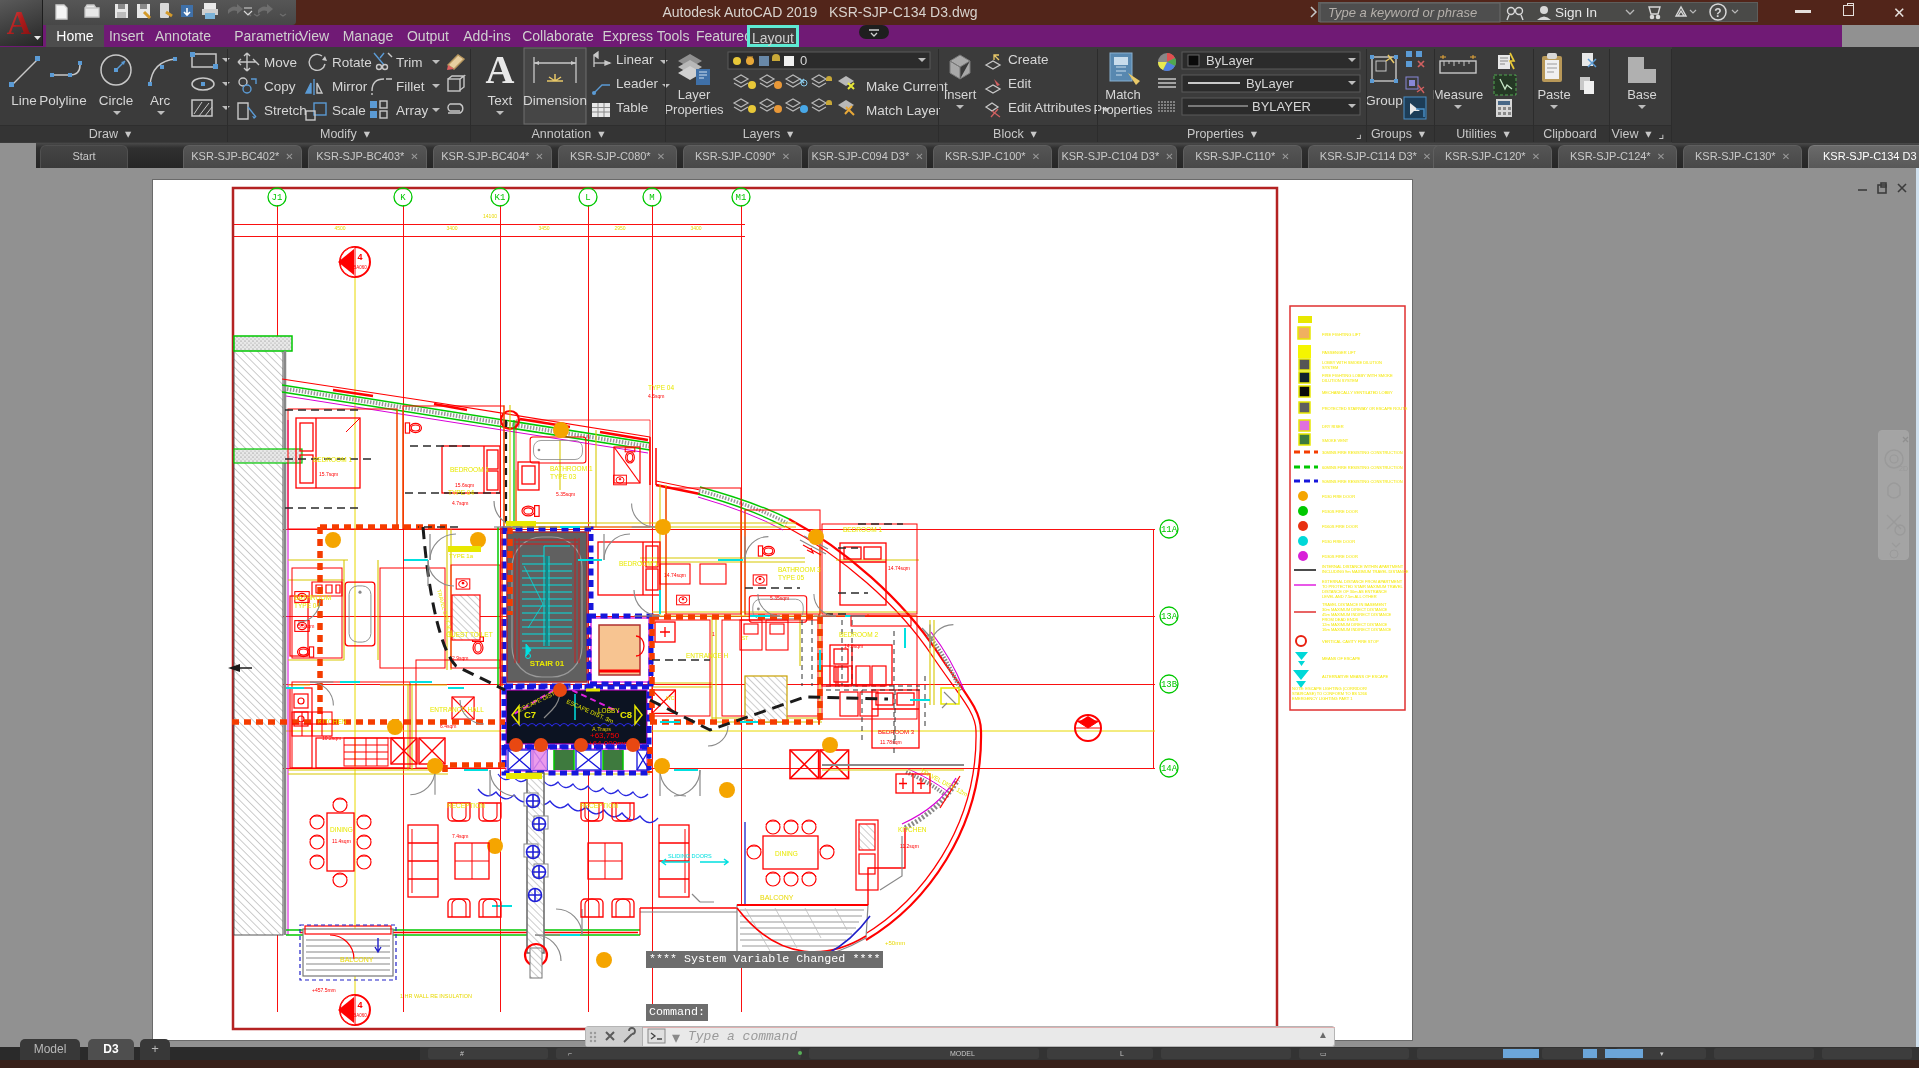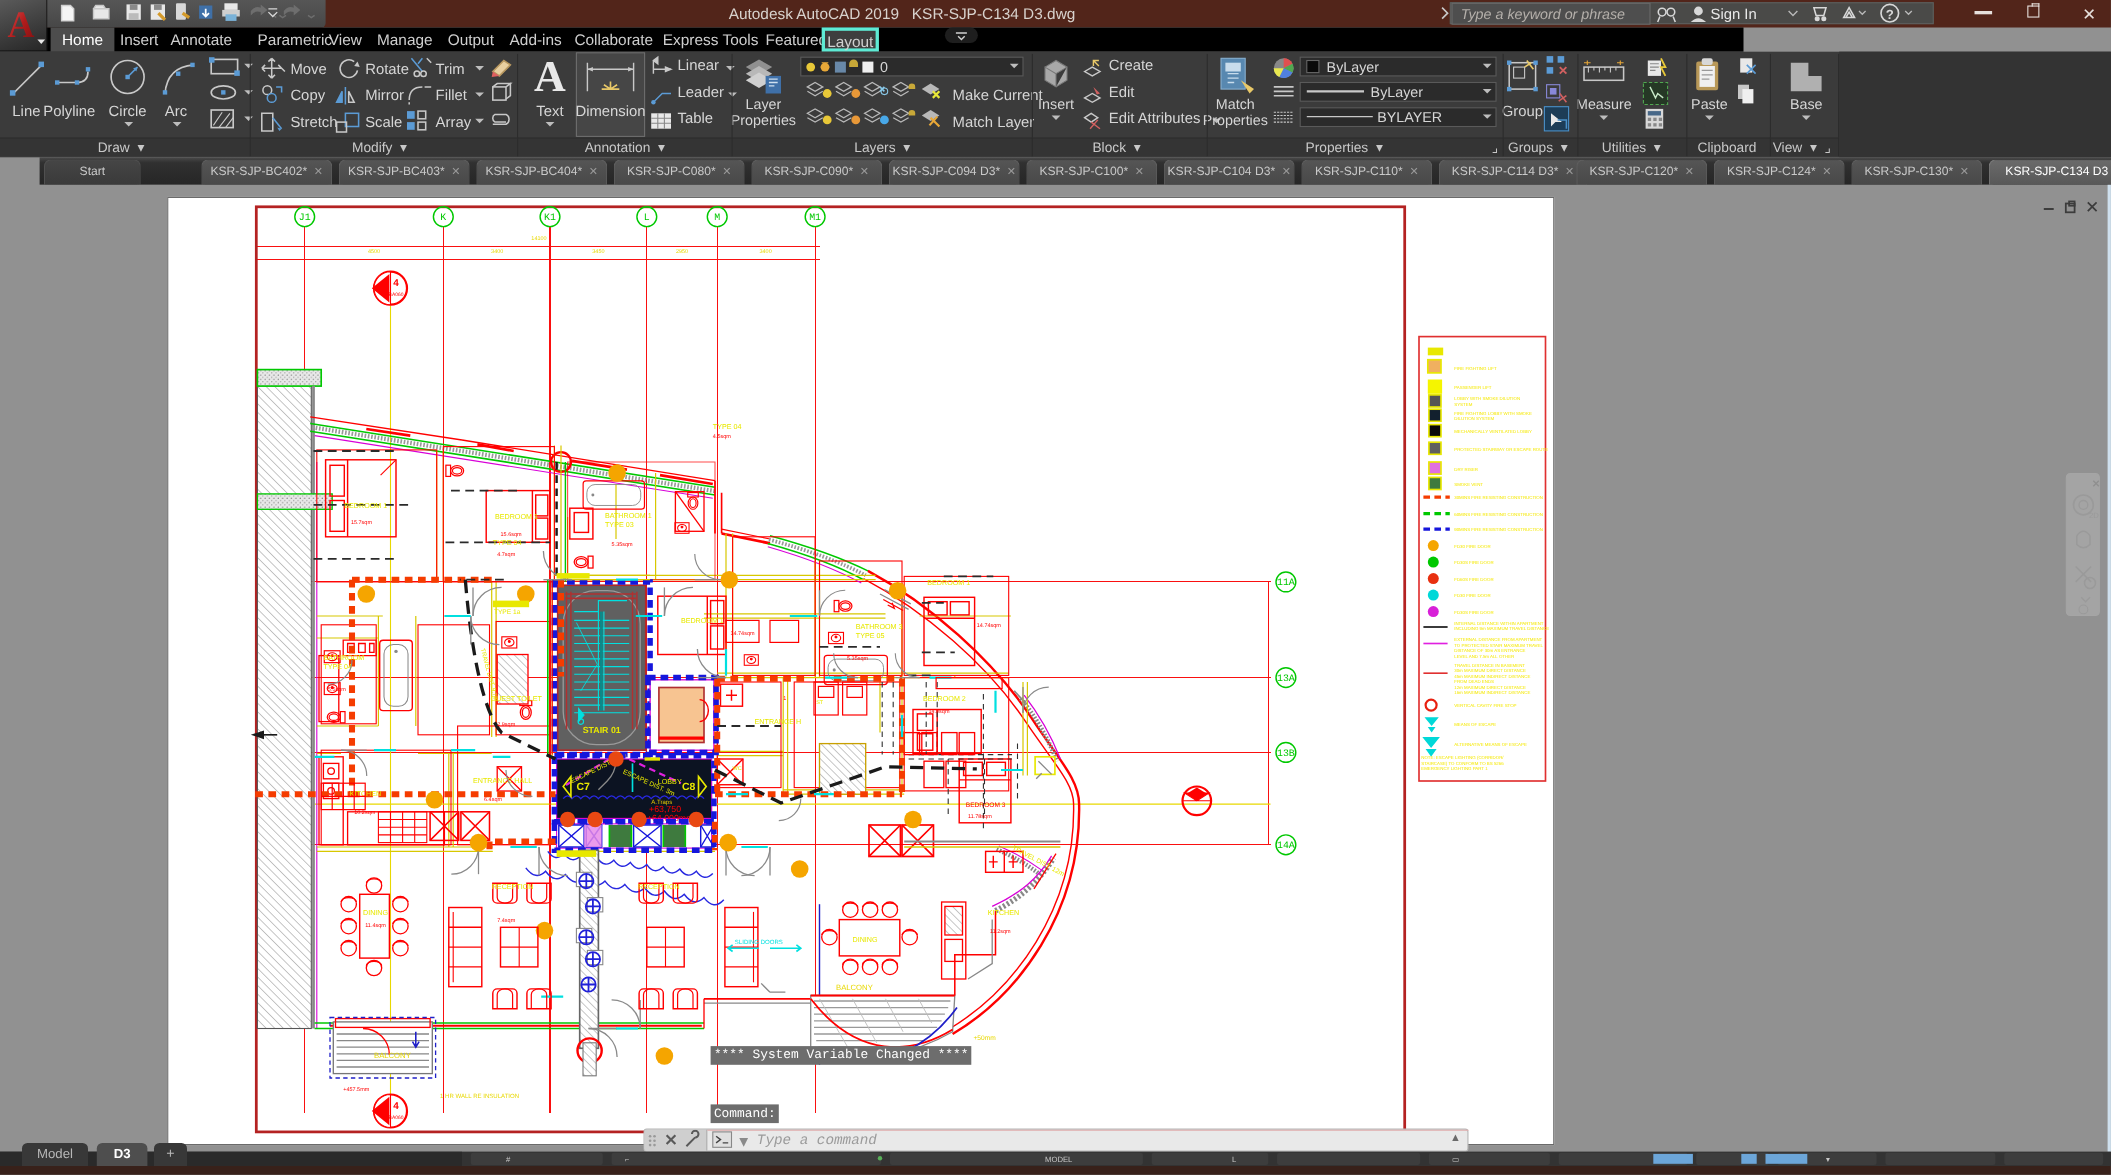--- a/index.html
+++ b/index.html
@@ -4,21 +4,21 @@
 <style>
 html,body{margin:0;padding:0;width:1919px;height:1068px;overflow:hidden;background:#919191;font-family:"Liberation Sans",sans-serif;}
 *{box-sizing:border-box;}
 .abs{position:absolute;}
 
 #titlebar{position:absolute;left:0;top:0;width:1919px;height:25px;background:#52251a;}
 #qat{position:absolute;left:42px;top:0;width:254px;height:25px;background:linear-gradient(#565656,#474747);border-bottom-right-radius:4px;}
 #logo{position:absolute;left:0;top:0;width:43px;height:46px;background:linear-gradient(160deg,#5a5a5a,#262626);z-index:30;border-right:1px solid #1d1d1d;}
 #title-text{position:absolute;left:0;top:4px;width:1640px;text-align:center;color:#d8d2cd;font-size:14px;}
 
-#menurow{position:absolute;left:0;top:25px;width:1585px;height:22px;background:#000000;}
+#menurow{position:absolute;left:0;top:25px;width:1842px;height:22px;background:#701a75;}
 .mtab{position:absolute;top:0;height:22px;line-height:22px;color:#cfcfcf;font-size:14px;text-align:center;}
 
 #ribbon{position:absolute;left:0;top:47px;width:1919px;height:96px;background:#3b3b3b;}
 #ribbon .labelrow{position:absolute;left:0;top:78px;width:1672px;height:17px;background:#343434;border-top:1px solid #2e2e2e;}
 .plabel{position:absolute;top:80px;height:15px;line-height:15px;font-size:12.5px;color:#c8c8c8;text-align:center;}
 .psep{position:absolute;top:2px;width:1px;height:93px;background:#2c2c2c;}
 
 #filetabs{position:absolute;left:0;top:143px;width:1919px;height:25px;background:linear-gradient(#4a4a4a,#303030 20%,#262626);margin-left:36px;}
 .ftab{position:absolute;top:2px;height:23px;background:linear-gradient(#555555,#484848);border:1px solid #5f5f5f;border-bottom:none;border-radius:6px 6px 0 0;color:#c9c9c9;font-size:11px;line-height:21px;text-align:center;white-space:nowrap;overflow:hidden;}
 .ftab .x{color:#9a9a9a;font-size:10px;margin-left:6px;}
@@ -503,21 +503,21 @@
 <div class="psep" style="left:1097px;"></div>
 <div class="psep" style="left:1366px;"></div>
 <div class="psep" style="left:1434px;"></div>
 <div class="psep" style="left:1533px;"></div>
 <div class="psep" style="left:1609px;"></div>
 <div class="psep" style="left:1671px;"></div>
 <div style="position:absolute;left:1672px;top:0;width:247px;height:96px;background:#333333;"></div>
 <div class="plabel" style="left:40px;width:140px;">Draw&nbsp; ▾</div>
 <div class="plabel" style="left:275px;width:140px;">Modify&nbsp; ▾</div>
 <div class="plabel" style="left:498px;width:140px;">Annotation&nbsp; ▾</div>
-<div class="plabel" style="left:732px;width:140px;">Layers&nbsp; ▾</div>
+<div class="plabel" style="left:698px;width:140px;">Layers&nbsp; ▾</div>
 <div class="plabel" style="left:945px;width:140px;">Block&nbsp; ▾</div>
 <div class="plabel" style="left:1152px;width:140px;">Properties&nbsp; ▾</div>
 <div class="plabel" style="left:1355px;width:8px;">⌟</div>
 <div class="plabel" style="left:1328px;width:140px;">Groups&nbsp; ▾</div>
 <div class="plabel" style="left:1413px;width:140px;">Utilities&nbsp; ▾</div>
 <div class="plabel" style="left:1500px;width:140px;">Clipboard</div>
 <div class="plabel" style="left:1568px;width:140px;">View&nbsp; ▾&nbsp; ⌟</div>
 </div>
 <div id="filetabs">
 <div class="ftab" style="left:4px;width:88px;background:linear-gradient(#454545,#3a3a3a);border-color:#505050;">Start</div>

